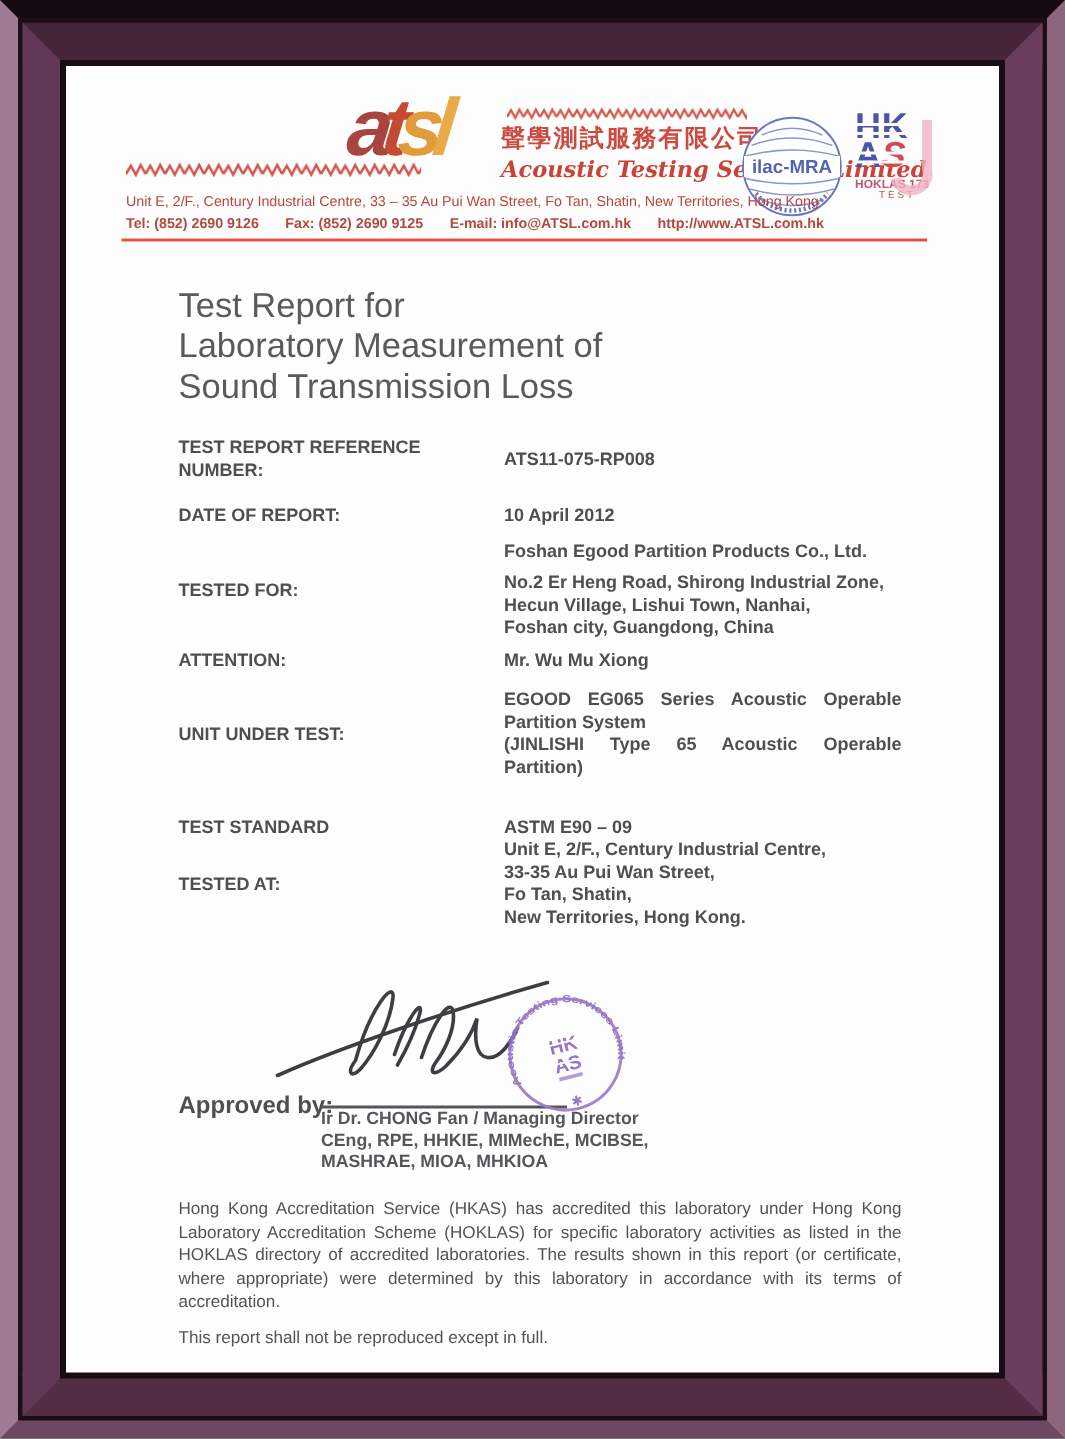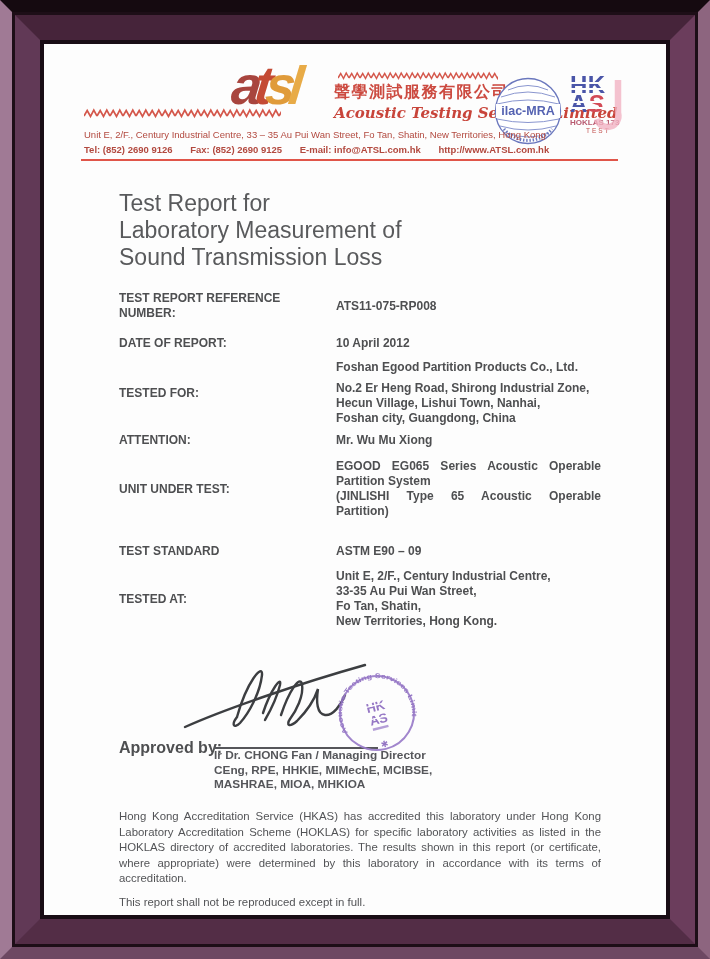--- a/index.html
+++ b/index.html
@@ -77,21 +77,21 @@
     margin:20px 0 0 75px;
     font-size:12px; font-weight:bold; color:#4e4f51; line-height:15px;
     width:482px;
   }
   .frow { display:flex;align-items:center; }
   .lbl { width:217px; flex:none; }
   .val { width:265px; flex:none; }
   .val .just { text-align:justify; }
   .nowrap { white-space:nowrap; }
   .mb15{margin-bottom:15px}.mb9{margin-bottom:9px}.mb7{margin-bottom:7px}
-  .mb11{margin-bottom:11px}.mb25{margin-bottom:25px}.mb10{margin-bottom:10px}
+  .mb11{margin-bottom:11px}.mb25{margin-bottom:25px}.mb10{}
   .gap6{height:6px}
   
   .approval { position:relative; margin-left:75px; margin-top:30px; height:140px; }
   .approved-label { position:absolute; left:0; top:80px; font-size:16px; font-weight:bold; color:#4e4f51; }
   .sig-svg { position:absolute; left:60px; top:-8px; }
   .sig-line { position:absolute; left:95px; top:88px; width:164px; border-bottom:2px solid #55565a; }
   .sig-names { position:absolute; left:95px; top:89px; font-size:11.8px; font-weight:bold;
                color:#55565a; line-height:14.5px; white-space:nowrap; }
   .stamp { position:absolute; left:212px; top:8px; transform:rotate(-14deg); opacity:0.92; }
   

